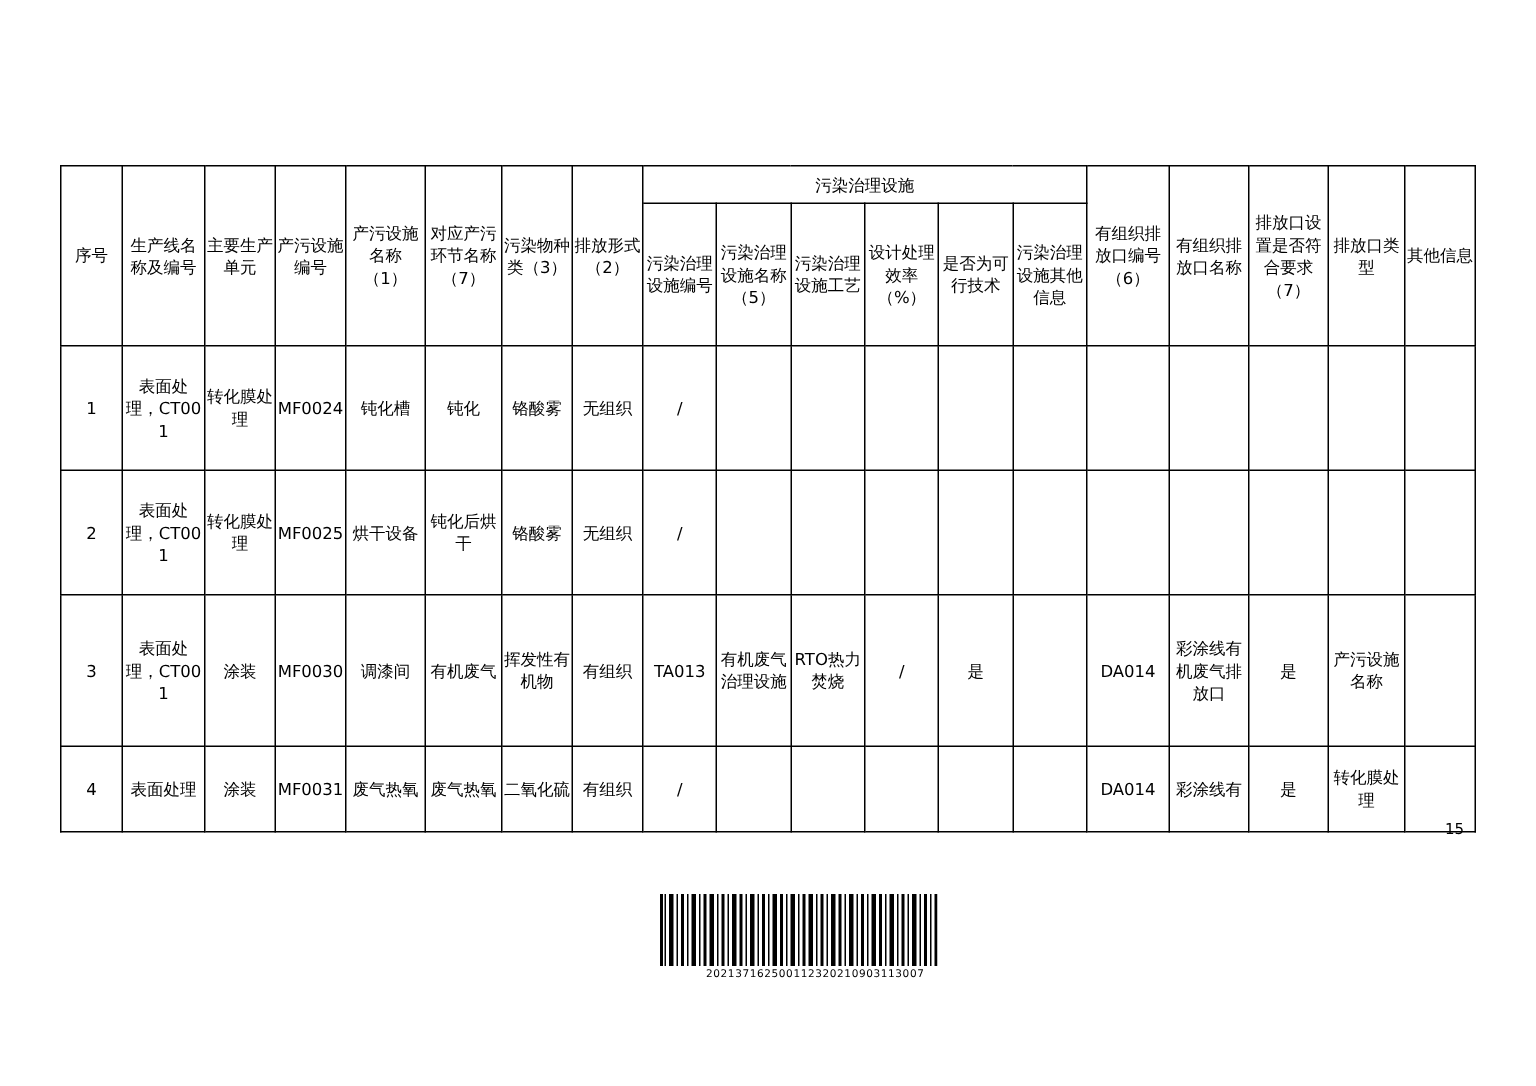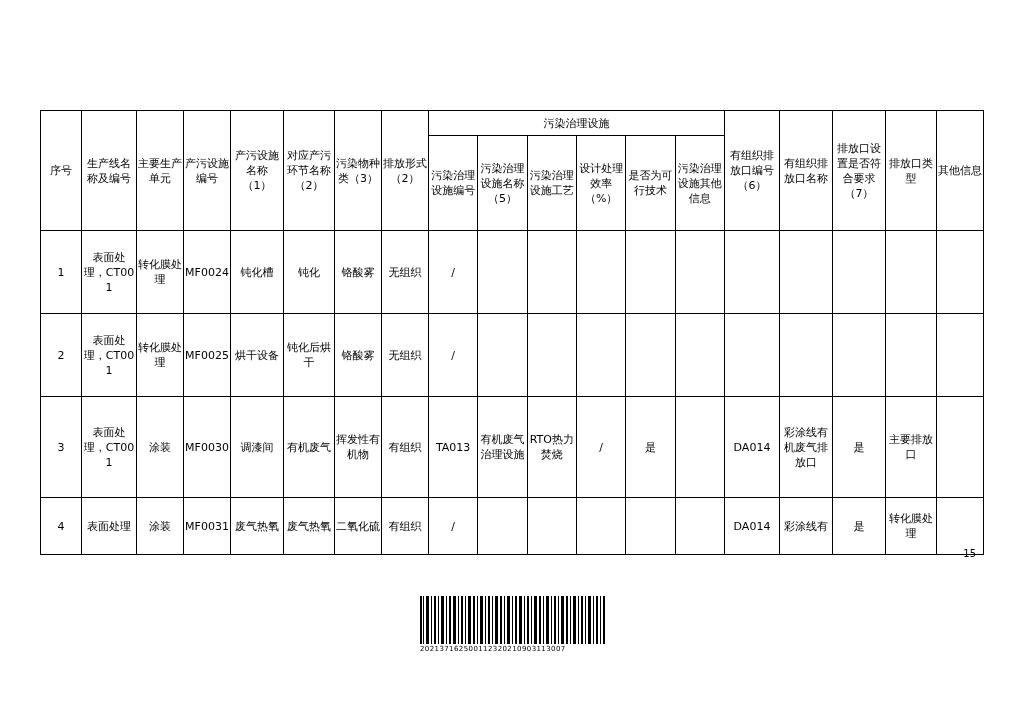--- a/index.html
+++ b/index.html
@@ -54,23 +54,24 @@
   .page-number {
     position: absolute;
     right: 48px;
     top: 548px;
     font-size: 10px;
     font-family: "DejaVu Sans", "Liberation Sans", sans-serif;
   }
 
   .barcode-wrap {
     position: absolute;
-    left: 420px;
+    left: 440px;
     top: 596px;
     width: 207px;
+    text-align: center;
   }
   .barcode {
     height: 48px;
     width: 185px;
     display: block;
   }
   .barcode-text {
     font-size: 7px;
     letter-spacing: 0.4px;
     margin-top: 1px;
@@ -83,21 +84,21 @@
 <div class="page">
 
   <table class="doc-table">
     <thead>
       <tr>
         <th rowspan="2" style="width:38px">序号</th>
         <th rowspan="2" style="width:52px">生产线名称及编号</th>
         <th rowspan="2" style="width:44px">主要生产单元</th>
         <th rowspan="2" style="width:44px">产污设施编号</th>
         <th rowspan="2" style="width:50px">产污设施名称（1）</th>
-        <th rowspan="2" style="width:48px">对应产污环节名称（2）</th>
+        <th rowspan="2" style="width:48px">对应产污环节名称（7）</th>
         <th rowspan="2" style="width:44px">污染物种类（3）</th>
         <th rowspan="2" style="width:44px">排放形式（2）</th>
         <th colspan="6" class="group">污染治理设施</th>
         <th rowspan="2" style="width:52px">有组织排放口编号（6）</th>
         <th rowspan="2" style="width:50px">有组织排放口名称</th>
         <th rowspan="2" style="width:50px">排放口设置是否符合要求（7）</th>
         <th rowspan="2" style="width:48px">排放口类型</th>
         <th rowspan="2" style="width:44px">其他信息</th>
       </tr>
       <tr>
@@ -163,21 +164,21 @@
         <td>有组织</td>
         <td>TA013</td>
         <td>有机废气治理设施</td>
         <td>RTO热力焚烧</td>
         <td>/</td>
         <td>是</td>
         <td></td>
         <td>DA014</td>
         <td>彩涂线有机废气排放口</td>
         <td>是</td>
-        <td>主要排放口</td>
+        <td>产污设施名称</td>
         <td></td>
       </tr>
       <tr class="body-row-4">
         <td>4</td>
         <td>表面处理</td>
         <td>涂装</td>
         <td>MF0031</td>
         <td>废气热氧</td>
         <td>废气热氧</td>
         <td>二氧化硫</td>

